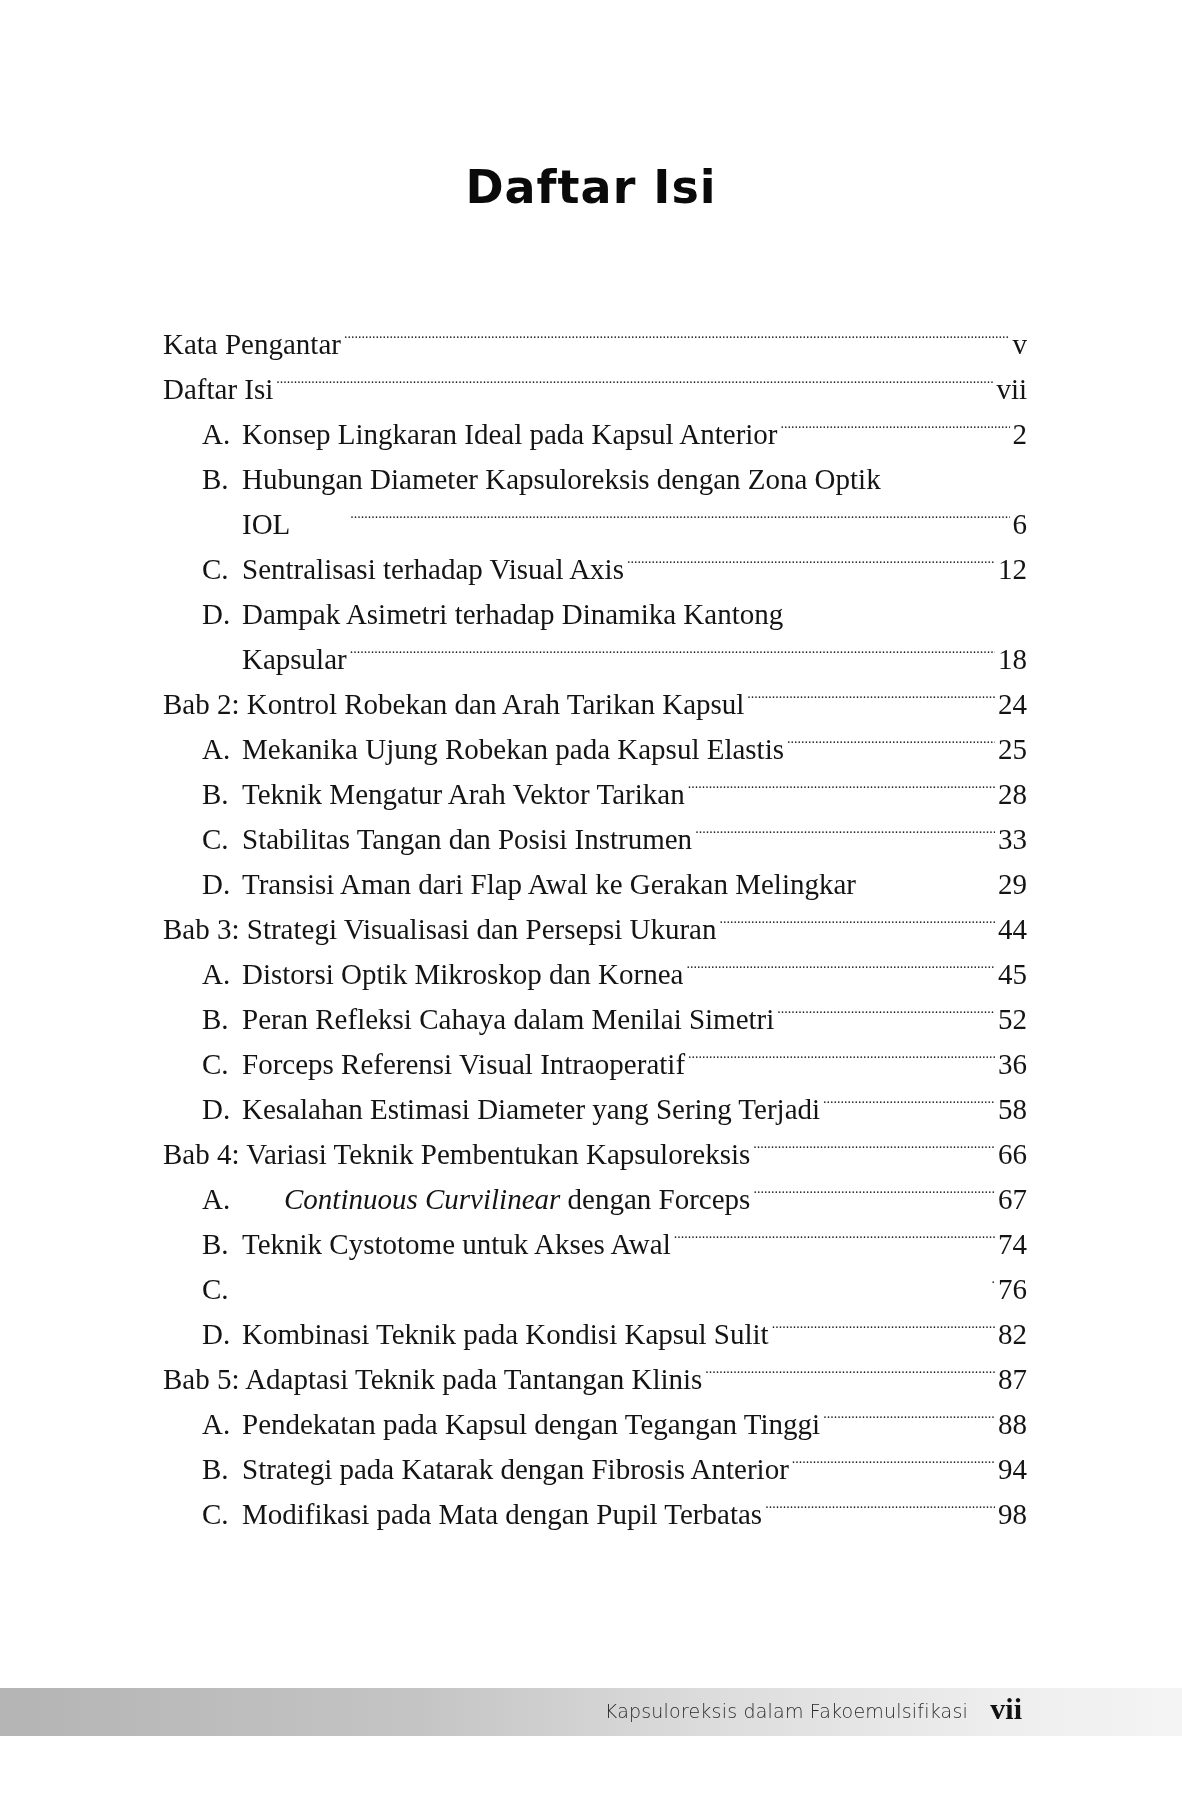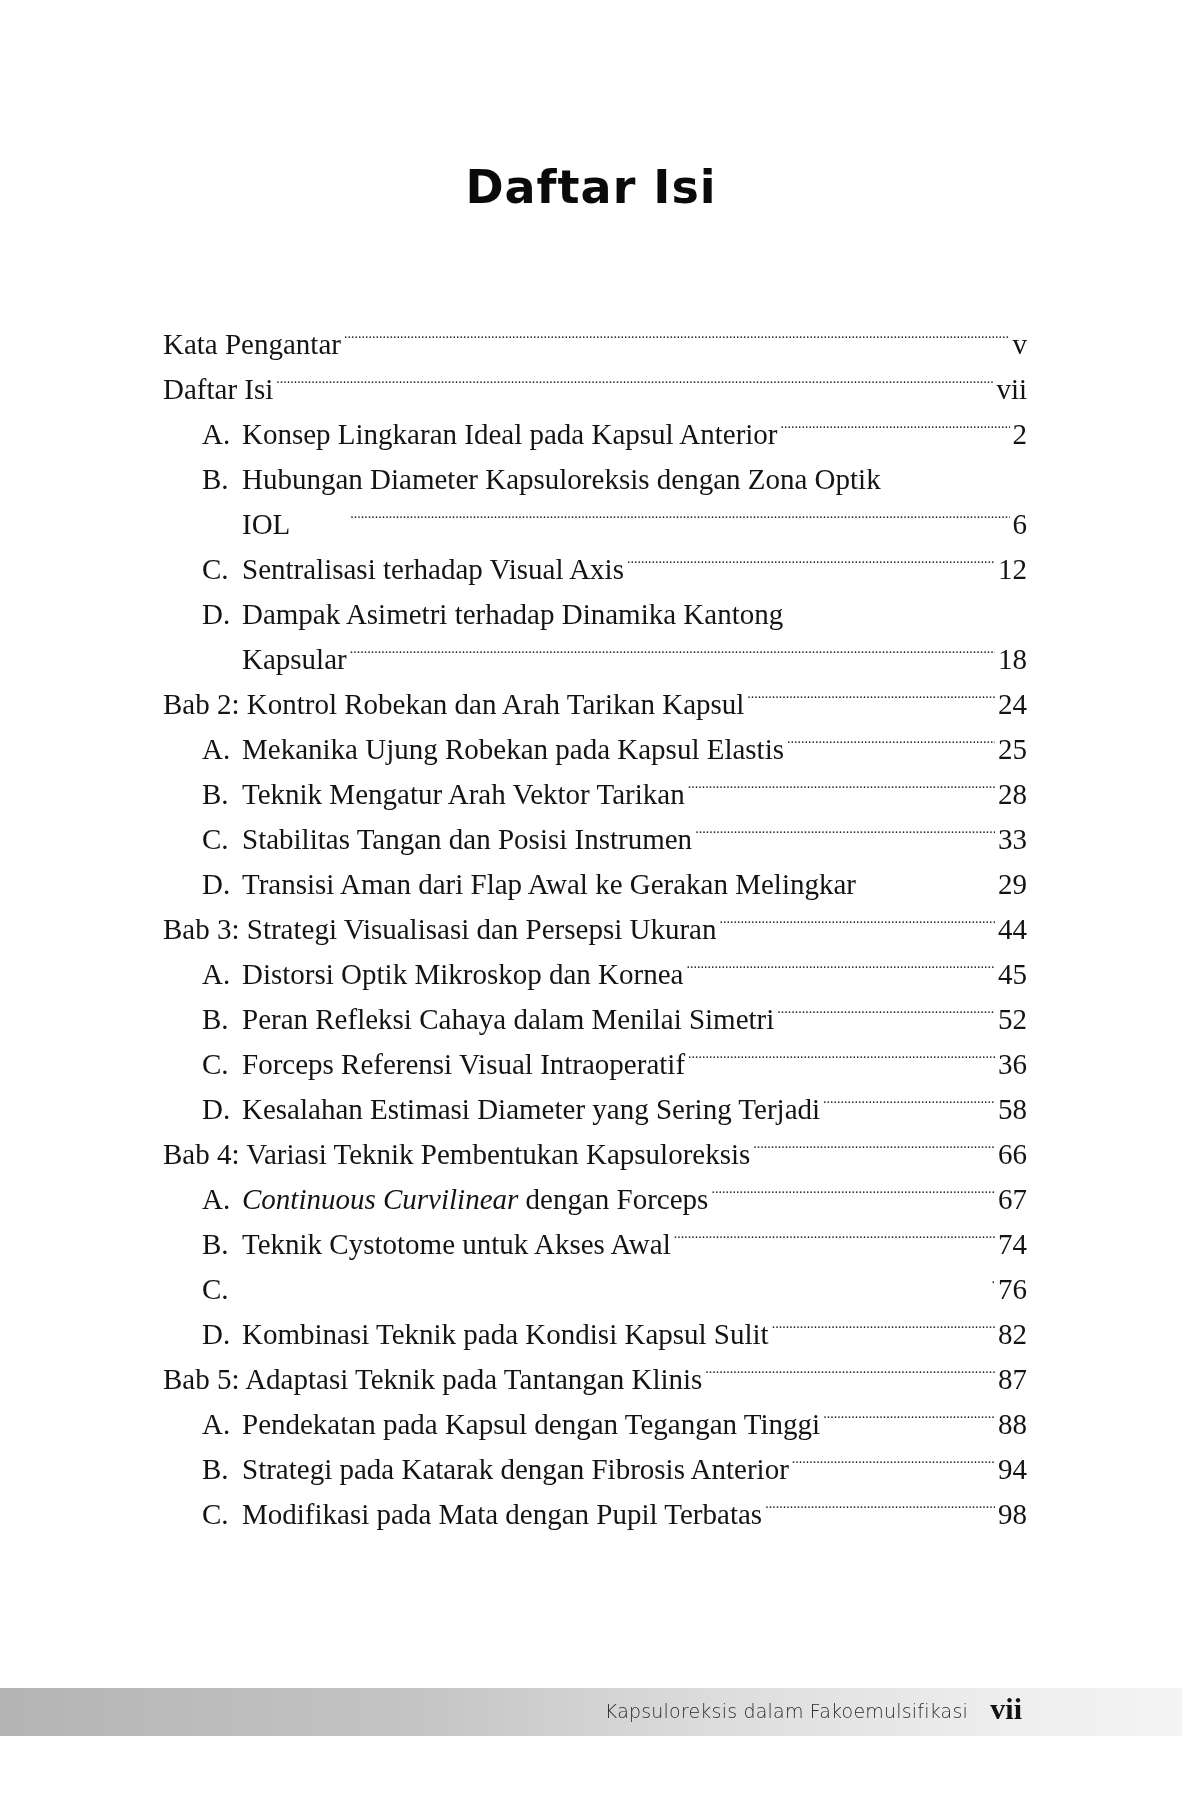--- a/index.html
+++ b/index.html
@@ -54,20 +54,21 @@
       position: absolute;
       left: 39px;
       width: 40px;
     }
     .toc-entry.sub .toc-line.first .letter { top: 0; }
     .entry-text {
       flex: 0 0 auto;
     }
     .entry-text em {
       font-style: italic;
+      margin-left: 42px;
     }
     .leader {
       flex: 1 1 auto;
       overflow: hidden;
       margin: 0 3px;
       position: relative;
       height: 1em;
     }
     .leader::before {
       content: "....................................................................................................................................................................................................................................................................";

